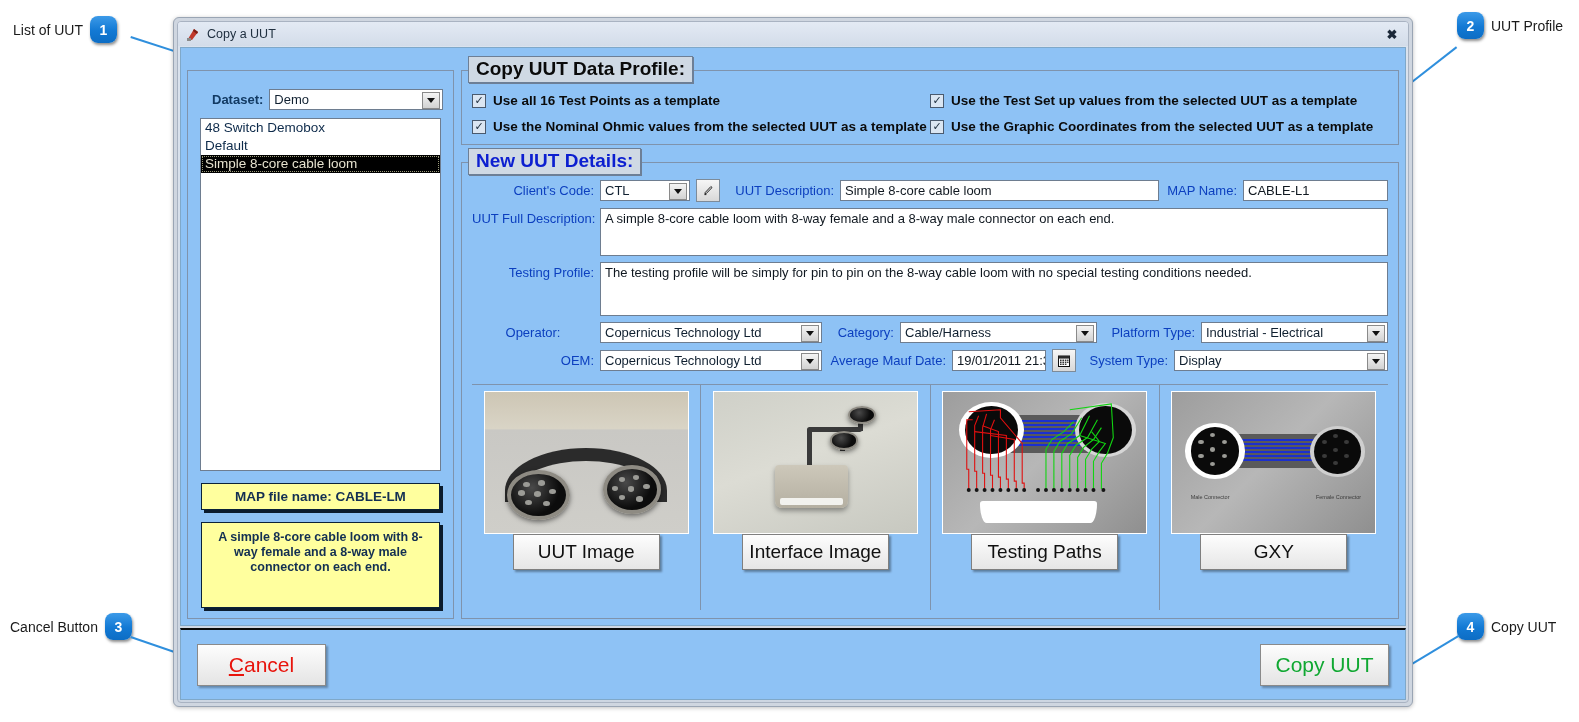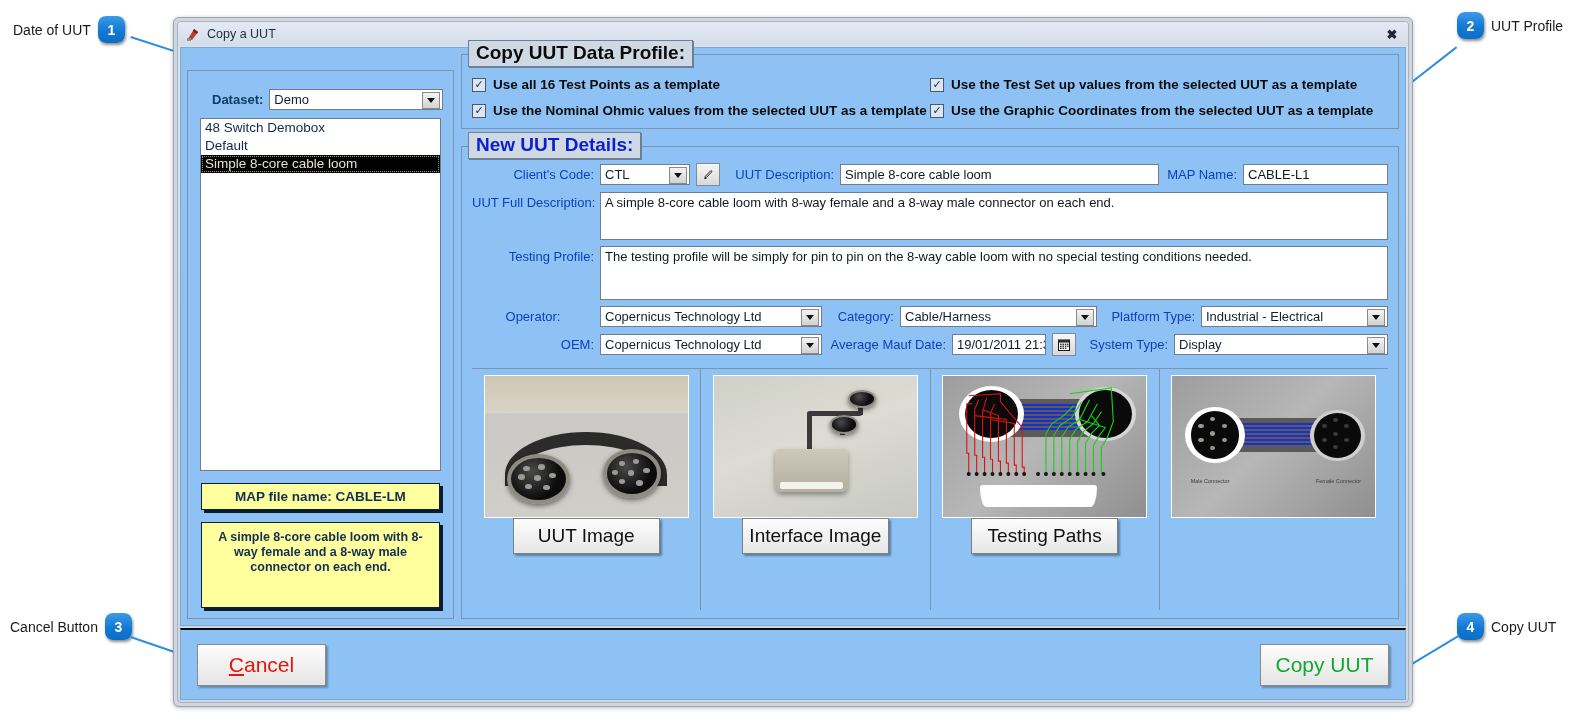--- a/index.html
+++ b/index.html
@@ -117,21 +117,21 @@
     background:#ffff9e;border:1px solid #0b2239;
     box-shadow:3px 3px 0 #0b1c2e;
     margin:12px 3px 0 3px;
     text-align:center;
     font-weight:bold;color:#132f52;
   }
   .yellow-title{font-size:13.5px;padding:5px 4px;}
   .yellow-desc{font-size:12.5px;padding:7px 12px;line-height:15px;min-height:70px;}
 
   
-  .right-pane{flex:1;display:flex;flex-direction:column;gap:17px;}
+  .right-pane{flex:1;display:flex;flex-direction:column;margin-top:16px;gap:17px;}
 
   .profile-box{padding:14px 10px 10px 10px;}
   .gbox-title.profile{font-size:19px;color:#0a0a0a;}
   .chk-grid{display:grid;grid-template-columns:1fr 1fr;row-gap:11px;margin-top:8px;}
   .chk{display:flex;align-items:center;gap:7px;}
   .chkbox{
     width:12px;height:12px;flex:0 0 12px;background:#dbe6f2;border:1px solid #4a5a6e;
     display:flex;align-items:center;justify-content:center;
     font-size:11px;color:#1a2a3a;line-height:1;
   }
@@ -222,21 +222,21 @@
   .gfx-ring{position:absolute;border-radius:50%;background:#ffffff;}
   .gfx-dsub{position:absolute;left:18%;bottom:7%;width:58%;height:16%;background:#fff;
     border-radius:6px 6px 14px 14px/6px 6px 40px 40px;}
   .gfx-lbl{position:absolute;font-size:5.5px;color:#3c3c3c;}
   svg.paths{position:absolute;inset:0;}
 </style>
 </head>
 <body>
 
 <div class="callout" style="left:13px;top:16px;">
-  <span class="callout-label">Date of UUT</span>
+  <span class="callout-label">List of UUT</span>
   <span class="callout-badge">1</span>
 </div>
 <div class="leader" style="left:131px;top:36px;width:80px;transform:rotate(18deg);"></div>
 
 <div class="callout" style="left:1457px;top:12px;">
   <span class="callout-badge">2</span>
   <span class="callout-label">UUT Profile</span>
 </div>
 <div class="leader" style="left:1404px;top:87px;width:66px;transform:rotate(-38deg);"></div>
 
@@ -532,20 +532,21 @@
                 <div class="pin" style="left:64%;top:26%;width:10%;height:9%;background:#3a3a3a"></div>
                 <div class="pin" style="left:64%;top:56%;width:10%;height:9%;background:#3a3a3a"></div>
                 <div class="pin" style="left:40%;top:72%;width:10%;height:9%;background:#3a3a3a"></div>
                 <div class="pin" style="left:16%;top:56%;width:10%;height:9%;background:#3a3a3a"></div>
                 <div class="pin" style="left:16%;top:26%;width:10%;height:9%;background:#3a3a3a"></div>
                 <div class="pin" style="left:40%;top:42%;width:10%;height:9%;background:#3a3a3a"></div>
               </div>
               <span class="gfx-lbl" style="left:9%;top:72%;">Male Connector</span>
               <span class="gfx-lbl" style="right:7%;top:72%;">Female Connector</span>
             </div>
+            <div class="thumb-btn">GXY</div>
           </div>
 
         </div>
       </div>
     </div>
   </div>
 
   <div class="bottombar">
     <div class="bigbtn cancel">
       <span class="mn">C</span>

